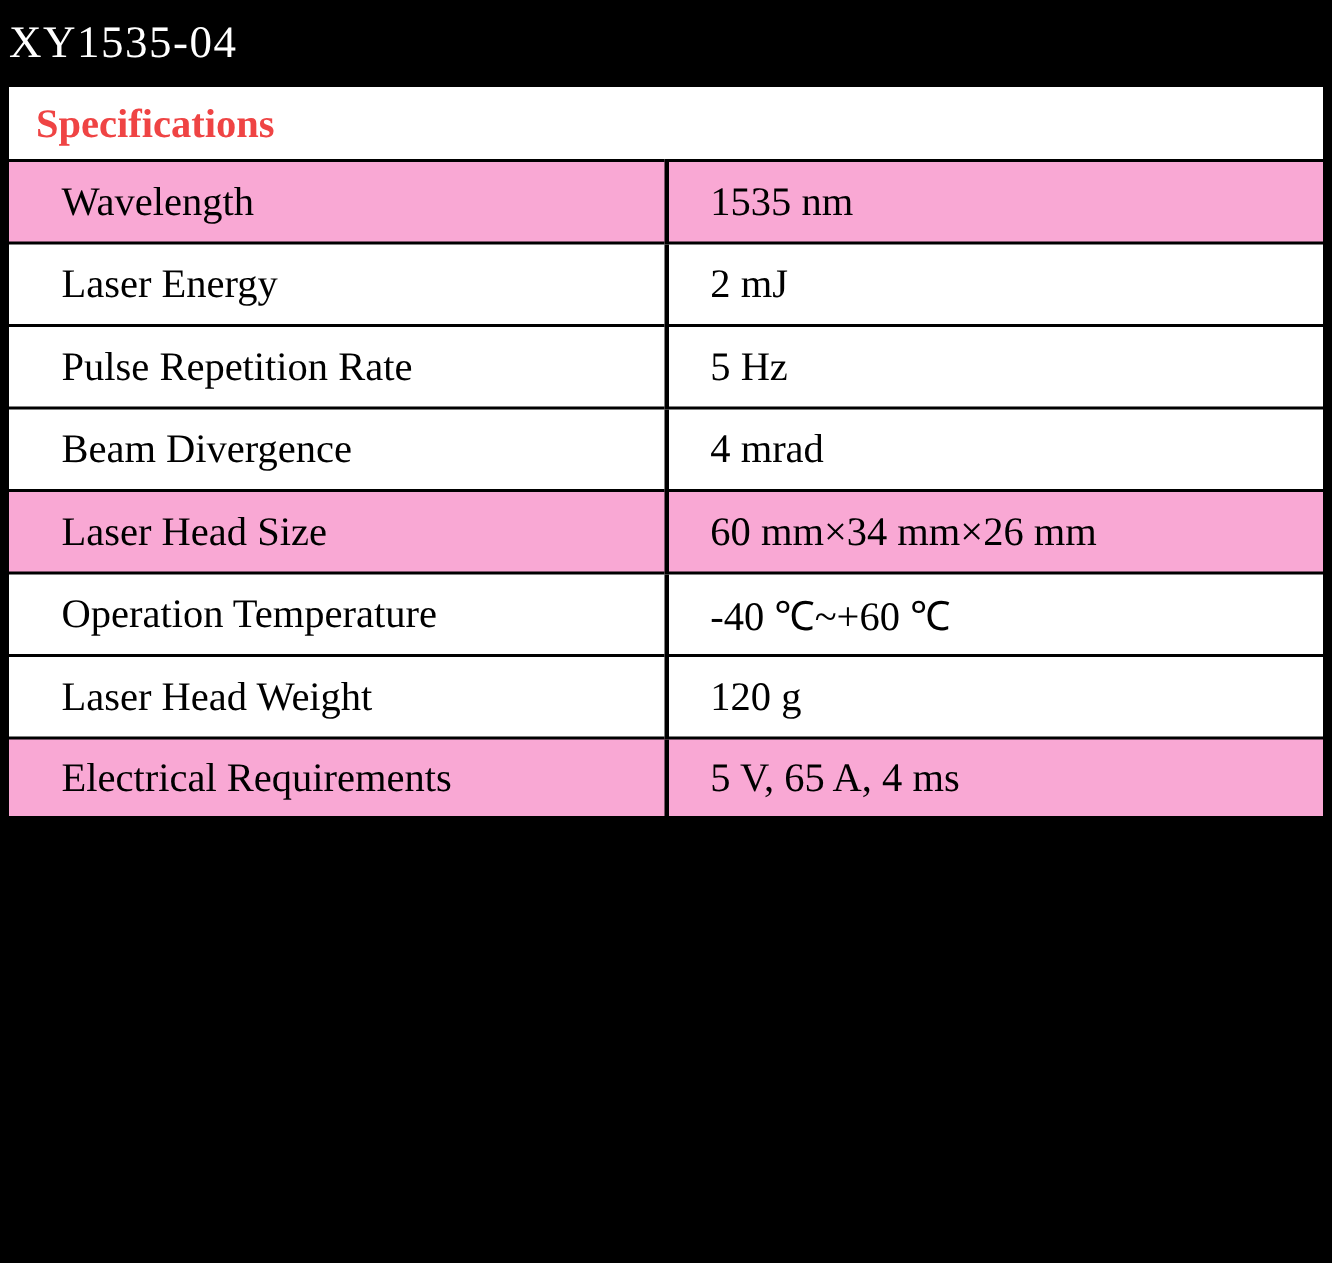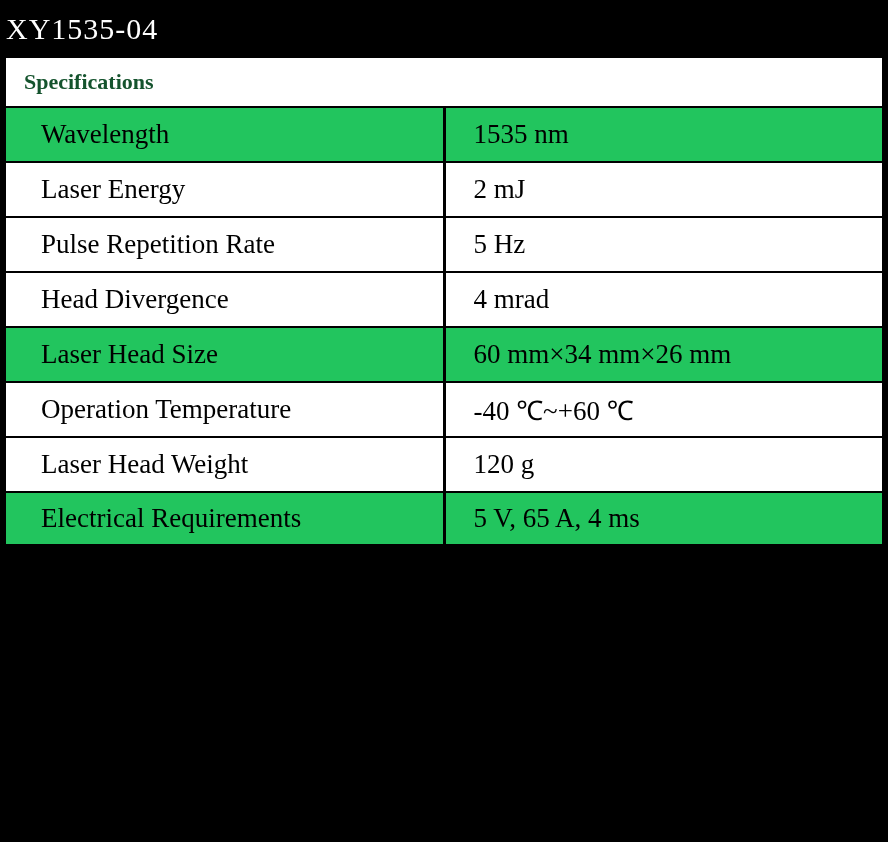--- a/index.html
+++ b/index.html
@@ -35,24 +35,24 @@
   .spec-table {
     width: 876px;
     border-collapse: collapse;
     table-layout: fixed;
     background: #ffffff;
   }
   .spec-table tr.header-row td {
     background: #ffffff;
     height: 48px;
     padding: 0 0 0 18px;
-    font-size: 22px;
+    font-size: 27px;
     font-weight: bold;
     font-family: "Liberation Serif", serif;
-    color: #14532d;
+    color: #ef4444;
     border: none;
     vertical-align: middle;
   }
   .spec-table td {
     border: none;
     height: 55px;
     font-size: 27px;
     color: #000000;
     vertical-align: middle;
     font-family: "Liberation Serif", serif;
@@ -61,21 +61,21 @@
     width: 497px;
     padding-left: 35px;
     border-right: 3px solid #000000;
     box-sizing: border-box;
   }
   .spec-table td.value {
     padding-left: 28px;
     box-sizing: border-box;
   }
   .spec-table tr.row-odd td {
-    background: #22c55e;
+    background: #f9a8d4;
     margin-top: 42px;
   }
   .spec-table tr.row-even td {
     background: #ffffff;
     margin-left: 41px;
   }
   .spec-table tr.data-row td {
     border-top: 2px solid #000000;
   }
   .spec-table tr.last-row td {
@@ -103,21 +103,21 @@
       </tr>
       <tr class="data-row row-even">
         <td class="label">Laser Energy</td>
         <td class="value">2 mJ</td>
       </tr>
       <tr class="data-row row-even">
         <td class="label">Pulse Repetition Rate</td>
         <td class="value">5 Hz</td>
       </tr>
       <tr class="data-row row-even">
-        <td class="label">Head Divergence</td>
+        <td class="label">Beam Divergence</td>
         <td class="value">4 mrad</td>
       </tr>
       <tr class="data-row row-odd">
         <td class="label">Laser Head Size</td>
         <td class="value">60 mm×34 mm×26 mm</td>
       </tr>
       <tr class="data-row row-even">
         <td class="label">Operation Temperature</td>
         <td class="value">-40 ℃~+60 ℃</td>
       </tr>

